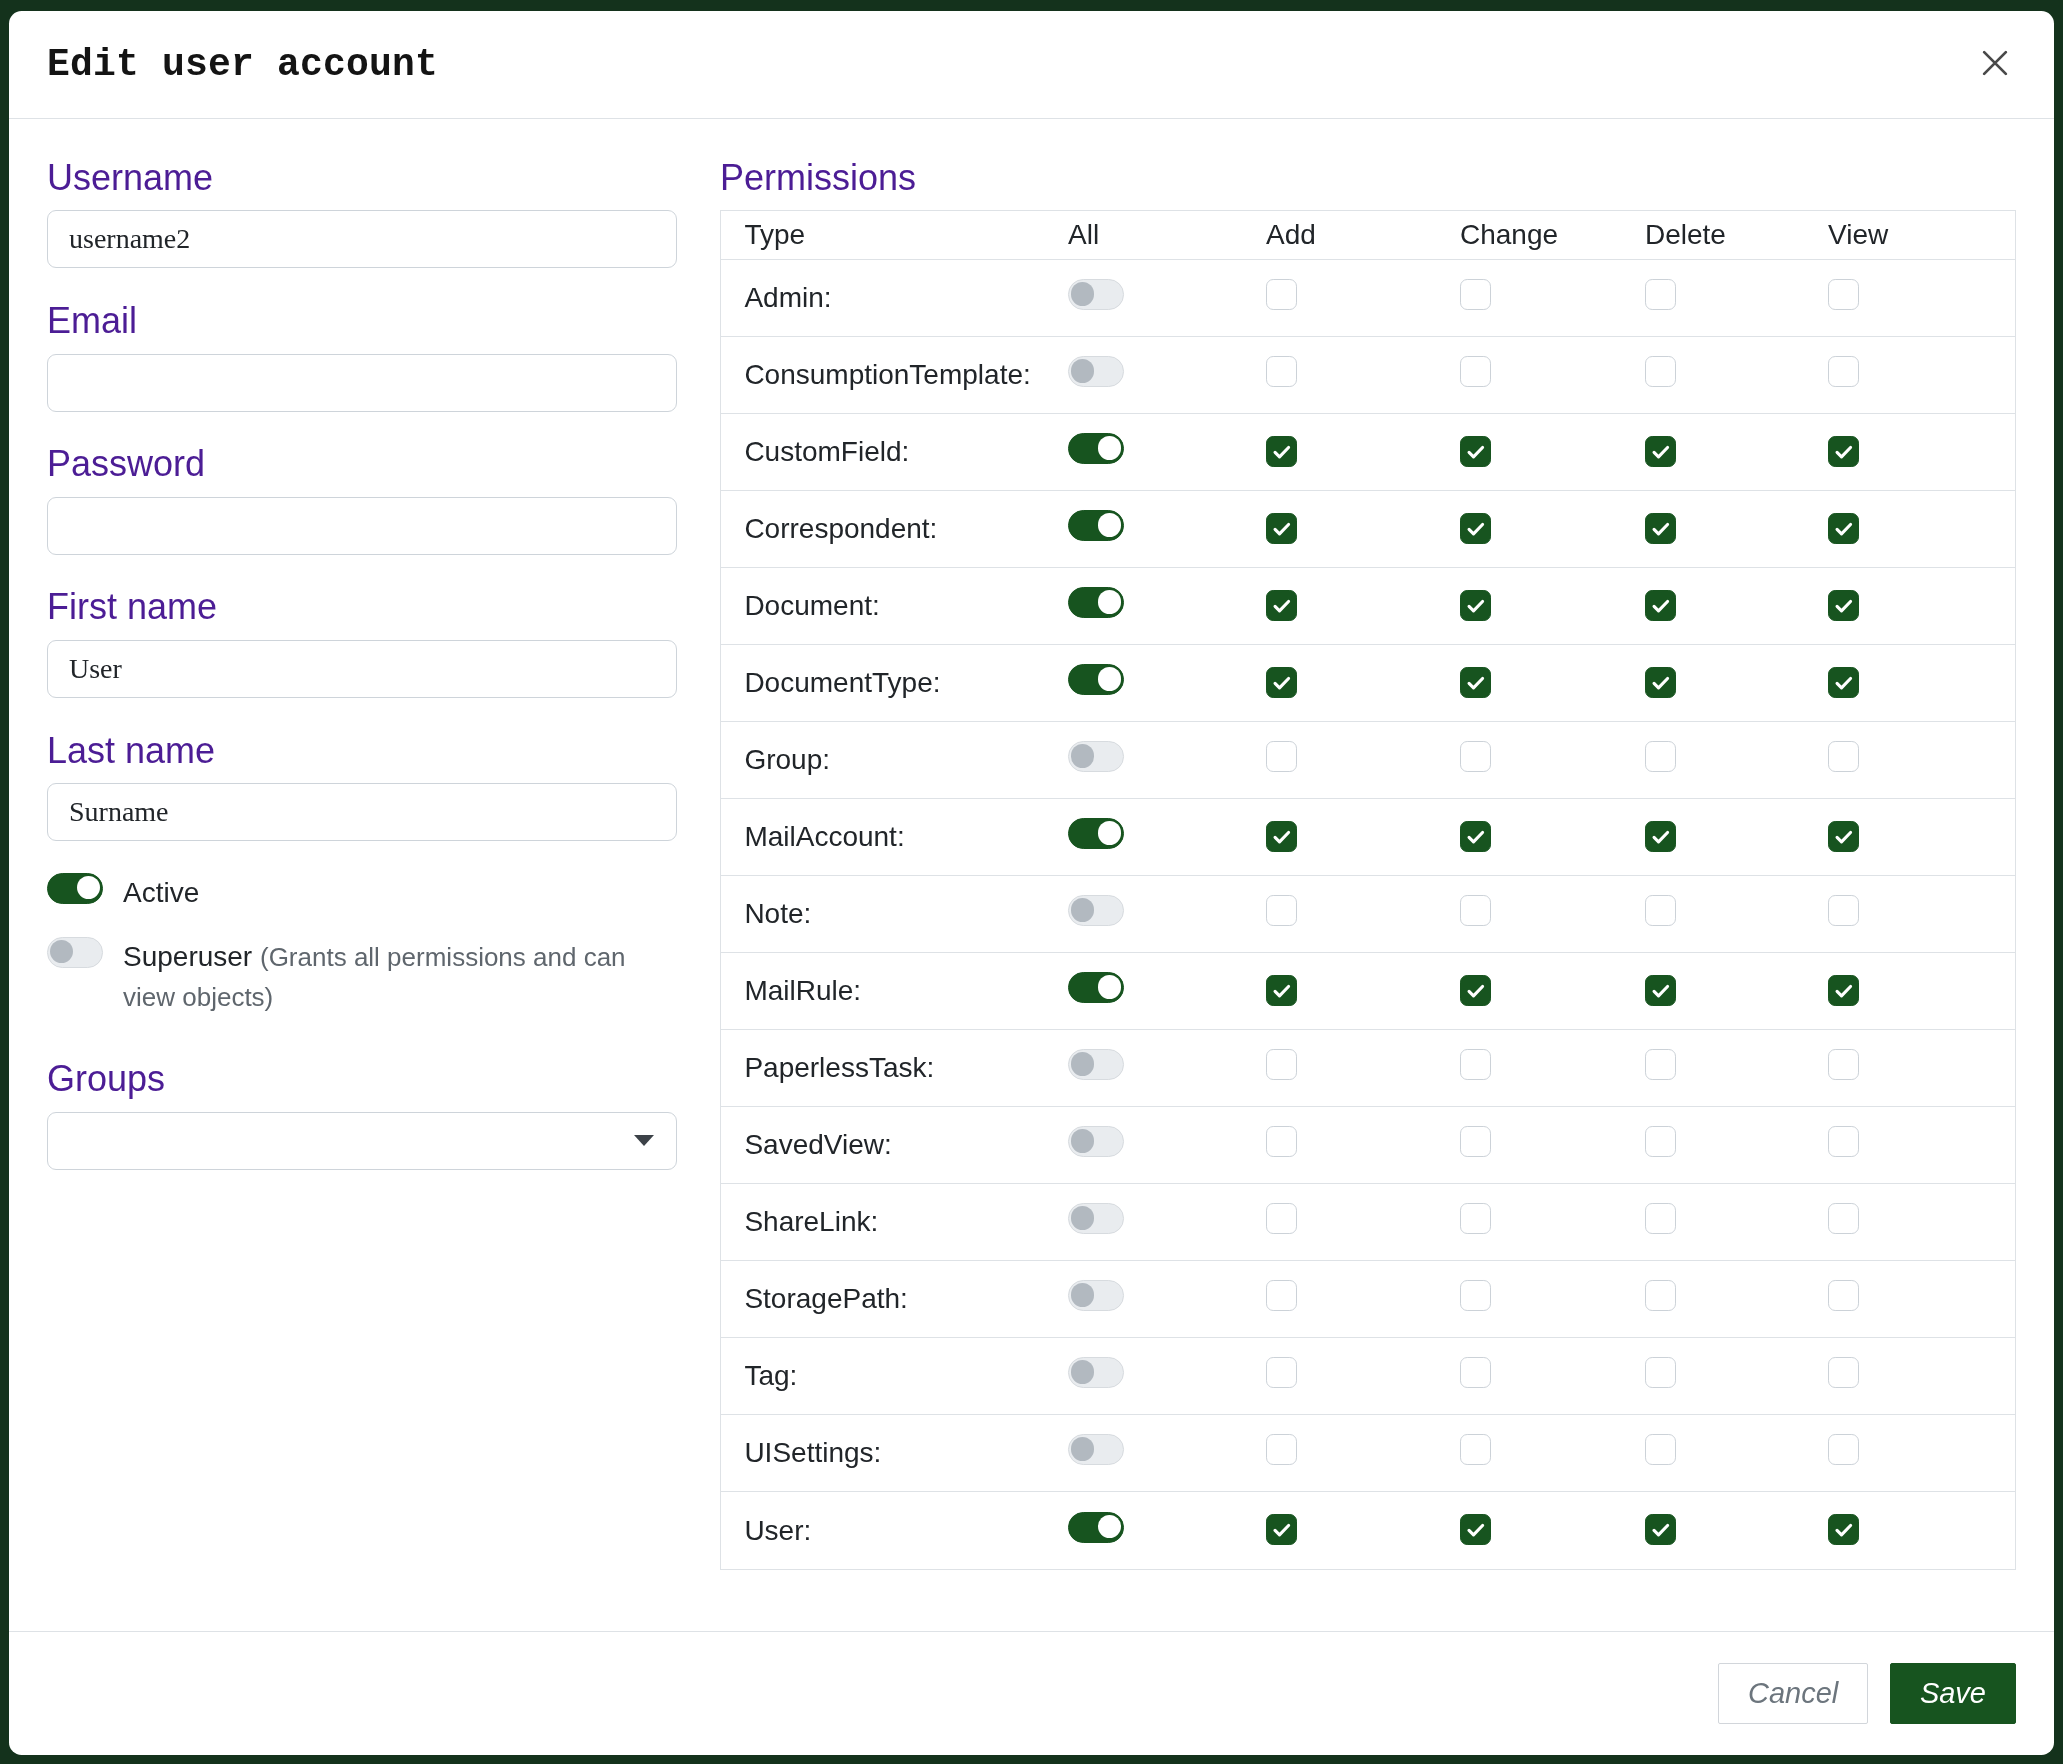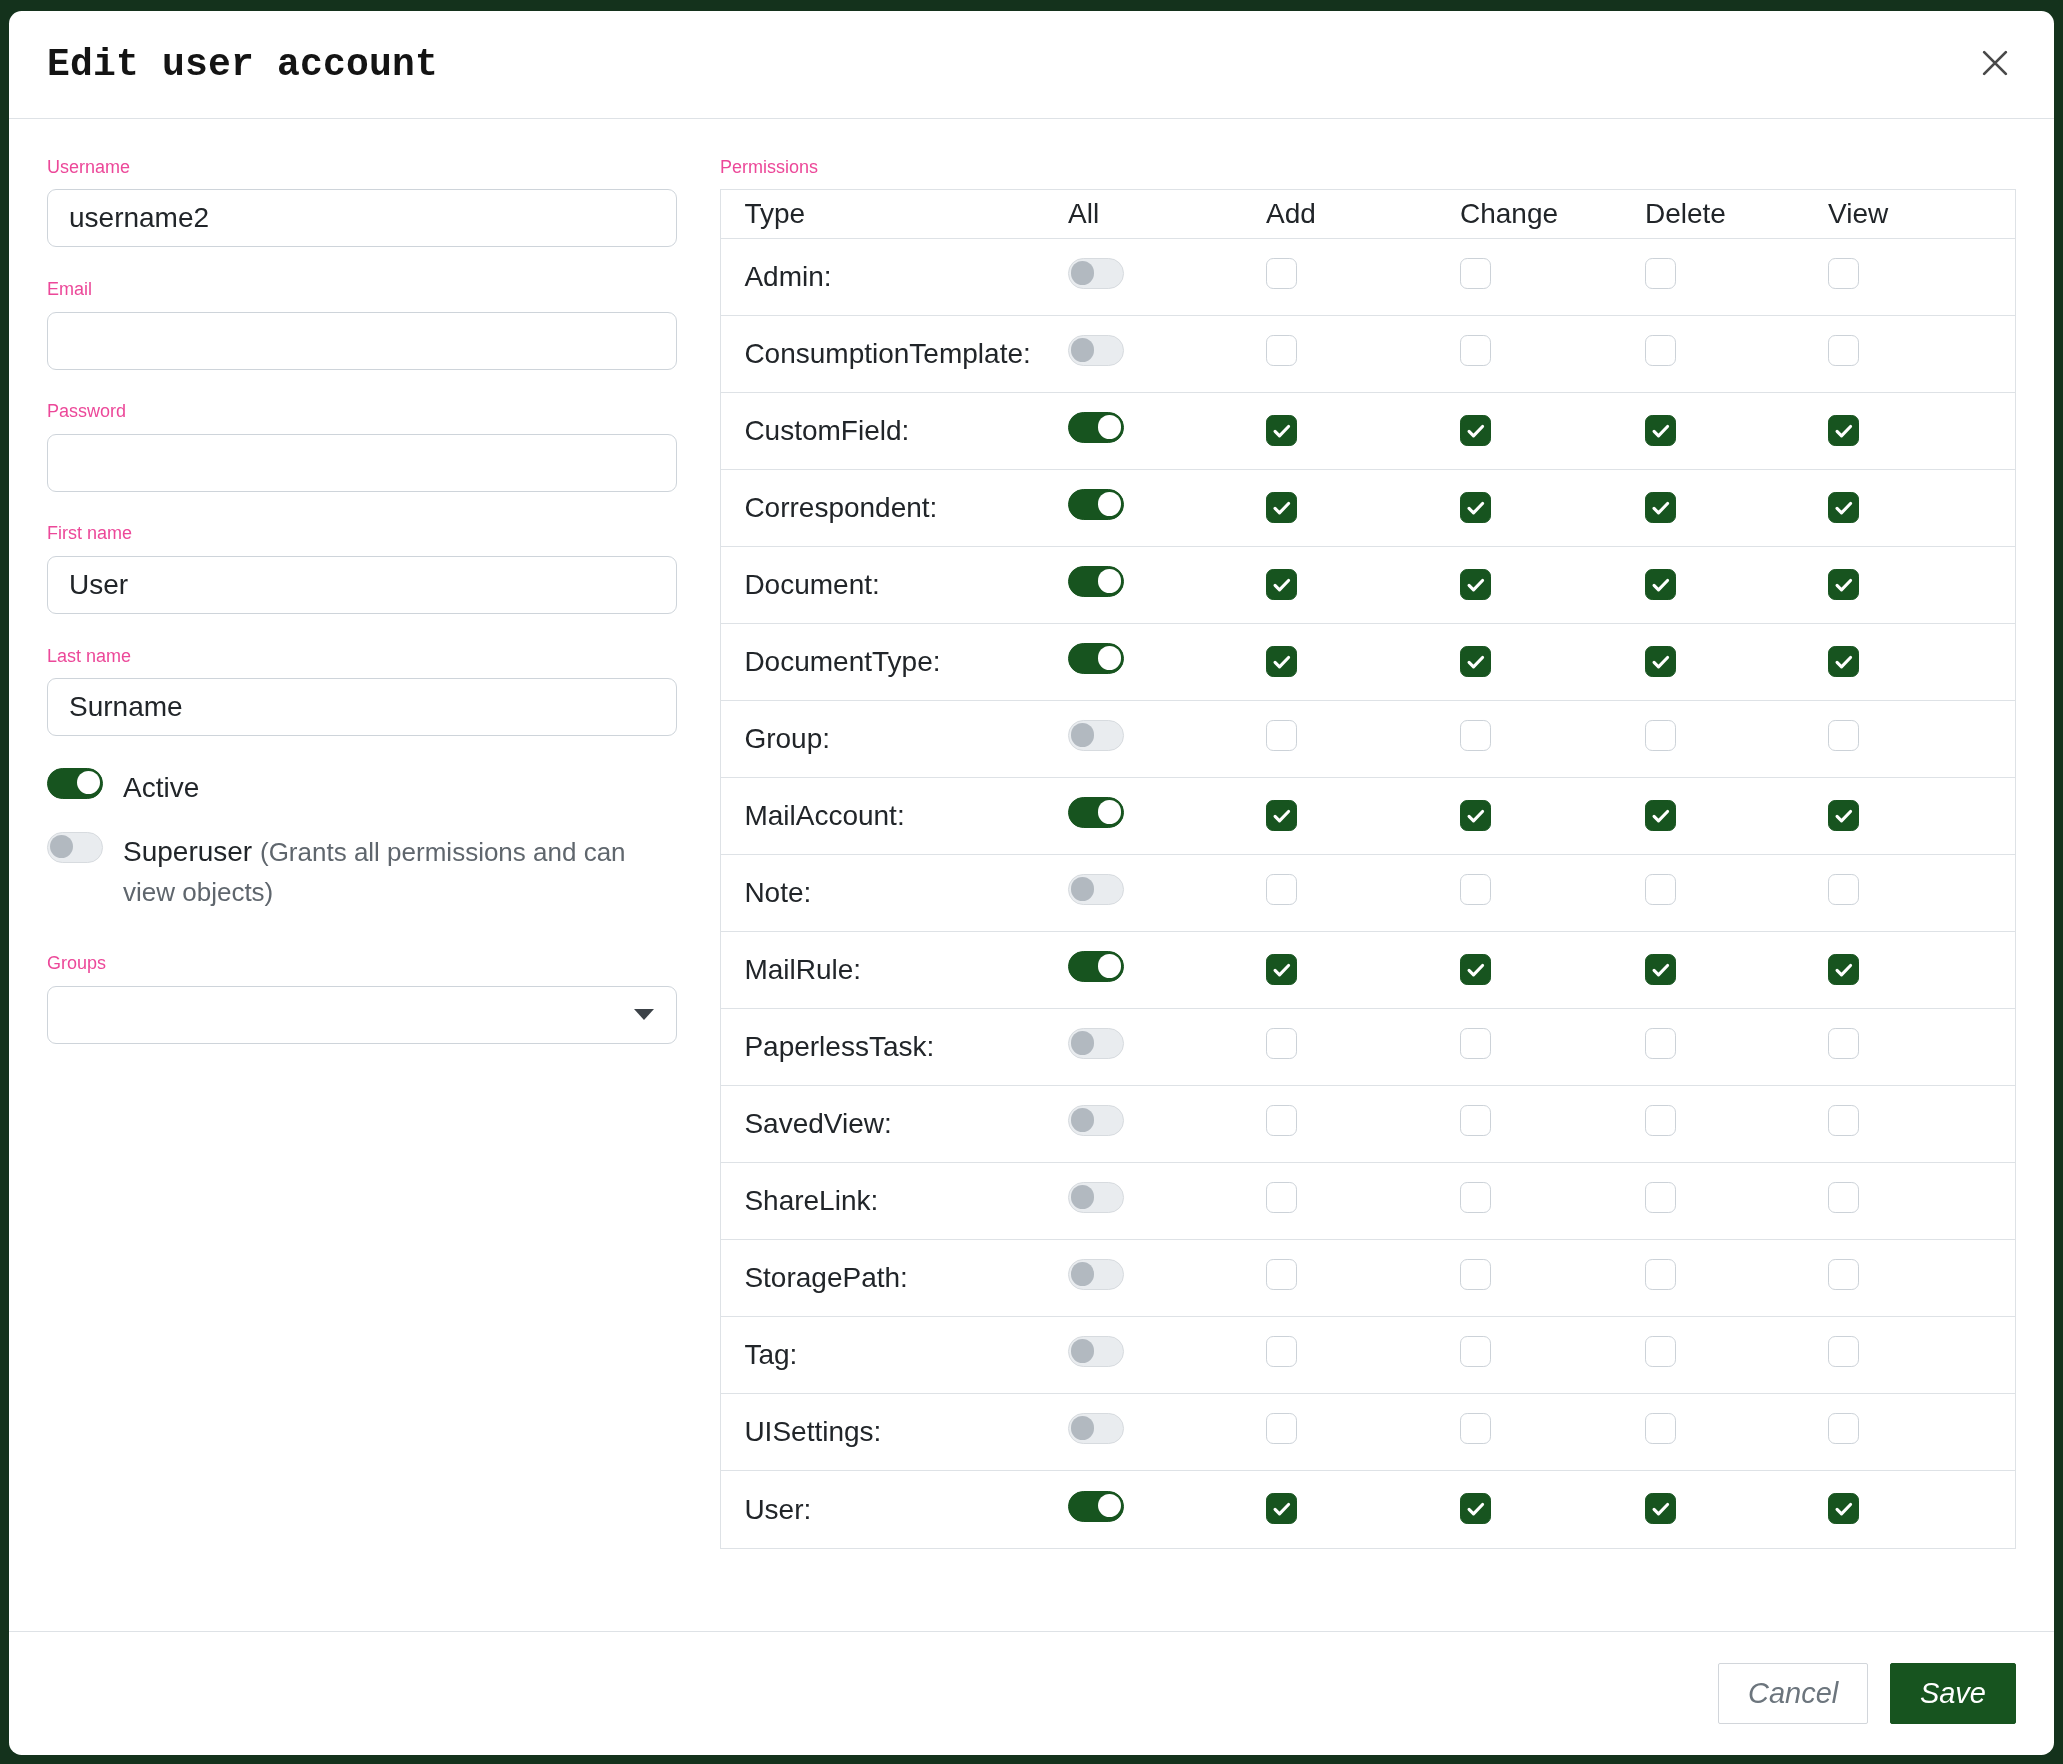--- a/index.html
+++ b/index.html
@@ -24,27 +24,27 @@
   .modal-title{ font-size:38px; font-weight:700; color:#141414; letter-spacing:0.2px;font-family:Liberation Mono, monospace;}
   .close-btn{ width:43px; height:43px; display:flex; align-items:center; justify-content:center; cursor:pointer; background:none; border:none;}
   
   .modal-body{
     flex:1; display:flex; gap:43px; padding:38px; align-items:flex-start; overflow:hidden;
   }
   .left-col{ flex:0 0 630px; width:630px;}
   .right-col{ flex:1; min-width:0;}
   .field{ margin-bottom:31.5px;}
   .field-label, .section-label{
-    display:block; font-size:18px; color:#ec4899; margin-bottom:11.7px;
+    display:block; font-size:36px; color:#4c1d95; margin-bottom:11.7px;
   }
   .text-input{
     width:100%; height:58px; background:#fff;
     border:1.8px solid var(--input-border); border-radius:9px;
     padding:0 21px; font-size:28px; color:#212529;
-    font-family:Liberation Sans, sans-serif; outline:none;
+    font-family:Liberation Serif, serif; outline:none;
   }
   
   .switch{
     display:inline-block; width:56px; height:31px; border-radius:15.3px;
     background:#e9ecef; border:1.8px solid #d7dbdf; position:relative; cursor:pointer; flex:0 0 auto;
   }
   .switch .knob{
     position:absolute; top:1.8px; left:1.8px; width:23.4px; height:23.4px; border-radius:50%;
     background:#b2b9c0;
   }

